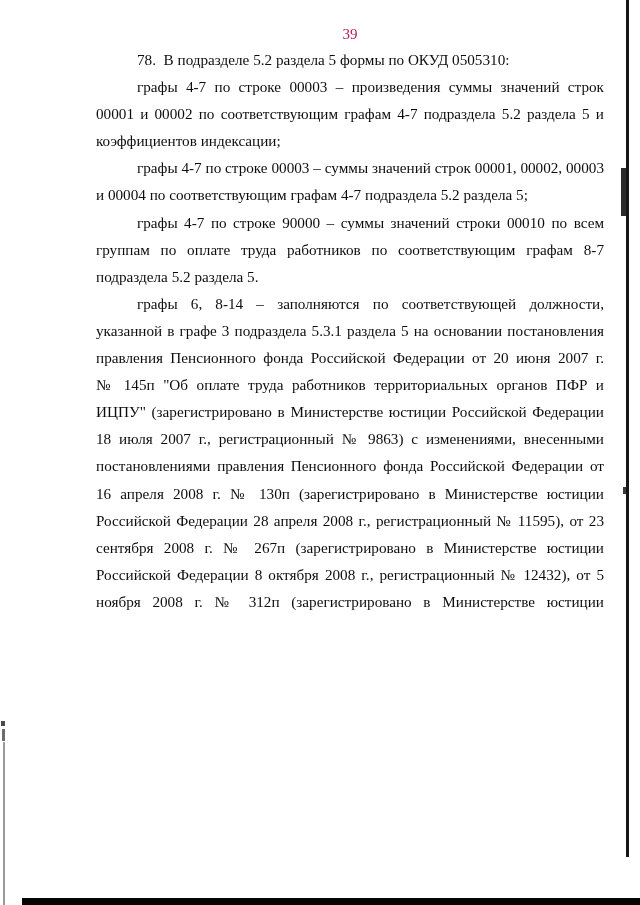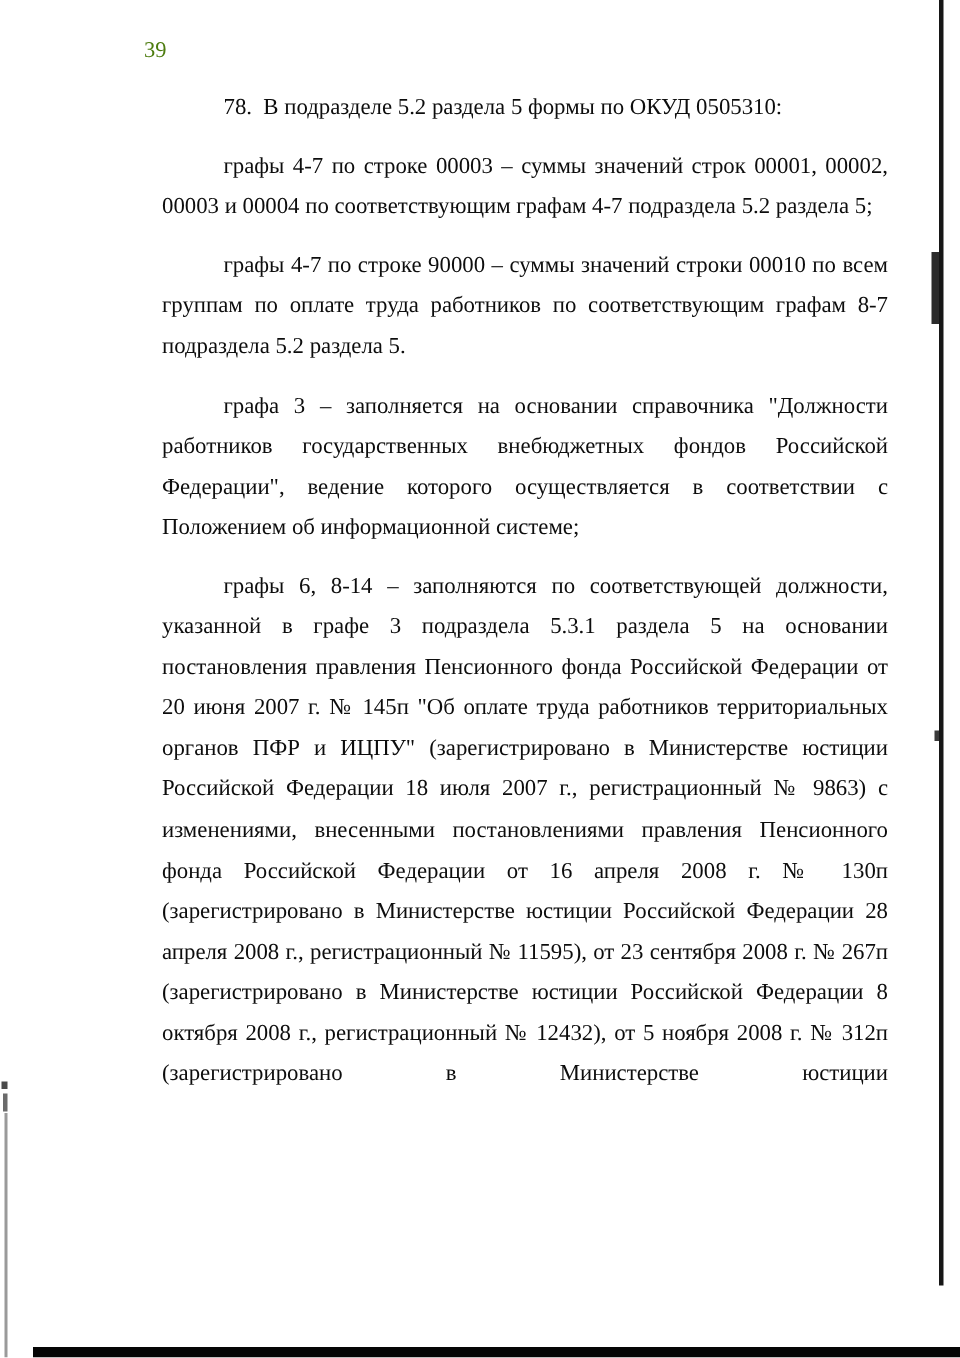--- a/index.html
+++ b/index.html
@@ -14,35 +14,35 @@
     position: absolute;
     left: 0; top: 0;
     width: 640px; height: 905px;
     background: #ffffff;
     overflow: hidden;
   }
   .page-number {
     position: absolute;
     top: 26px; left: 96px;
     width: 508px;
-    text-align: left;
+    text-align: center;
     font-size: 15px;
-    color: #4d7c0f;
+    color: #be185d;
   }
   .text-block {
     position: absolute;
     top: 46px; left: 96px;
     width: 508px;
     font-size: 15.2px;
     line-height: 27.1px;
     text-align: justify;
     color: #0d0d0d;
   }
   .para {
-    margin: 12px;
+    margin: 0;
     text-indent: 41px;
   }
   .para.continued {
     text-align-last: justify;
   }
   
   .artifact { position: absolute; pointer-events: none; }
   .right-edge-line   { left: 626px; top: 0px;   width: 3px;  height: 857px; background: #161616; }
   .right-edge-blotch { left: 621px; top: 168px; width: 5px;  height: 48px;  background: #2b2b2b; }
   .right-edge-speck  { left: 623px; top: 487px; width: 3px;  height: 7px;   background: #3a3a3a; }
@@ -53,23 +53,23 @@
 </style>
 </head>
 <body>
 
 <div class="page">
 
   <div class="page-number">39</div>
 
   <div class="text-block">
     <p class="para">78.&nbsp; В подразделе 5.2 раздела 5 формы по ОКУД 0505310:</p>
+    <p class="para">графы 4-7 по строке 00003 – произведения суммы значений строк 00001 и 00002 по соответствующим графам 4-7 подраздела 5.2 раздела 5 и коэффициентов индексации;</p>
     <p class="para">графы 4-7 по строке 00003 – суммы значений строк 00001, 00002, 00003 и 00004 по соответствующим графам 4-7 подраздела 5.2 раздела 5;</p>
     <p class="para">графы 4-7 по строке 90000 – суммы значений строки 00010 по всем группам по оплате труда работников по соответствующим графам 8-7 подраздела 5.2 раздела 5.</p>
-    <p class="para">графа 3 – заполняется на основании справочника "Должности работников государственных внебюджетных фондов Российской Федерации", ведение которого осуществляется в соответствии с Положением об информационной системе;</p>
     <p class="para continued">графы 6, 8-14 – заполняются по соответствующей должности, указанной в графе 3 подраздела 5.3.1 раздела 5 на основании постановления правления Пенсионного фонда Российской Федерации от 20 июня 2007 г. №&nbsp;145п "Об оплате труда работников территориальных органов ПФР и ИЦПУ" (зарегистрировано в Министерстве юстиции Российской Федерации 18 июля 2007 г., регистрационный № 9863) с изменениями, внесенными постановлениями правления Пенсионного фонда Российской Федерации от 16 апреля 2008 г. № 130п (зарегистрировано в Министерстве юстиции Российской Федерации 28 апреля 2008 г., регистрационный № 11595), от 23 сентября 2008 г. № 267п (зарегистрировано в Министерстве юстиции Российской Федерации 8 октября 2008 г., регистрационный № 12432), от 5 ноября 2008 г. № 312п (зарегистрировано в Министерстве юстиции</p>
   </div>
 
   <div class="artifact right-edge-line"></div>
   <div class="artifact right-edge-blotch"></div>
   <div class="artifact right-edge-speck"></div>
   <div class="artifact bottom-bar"></div>
   <div class="artifact left-edge-line"></div>
   <div class="artifact left-edge-dot"></div>
   <div class="artifact left-edge-dash"></div>

